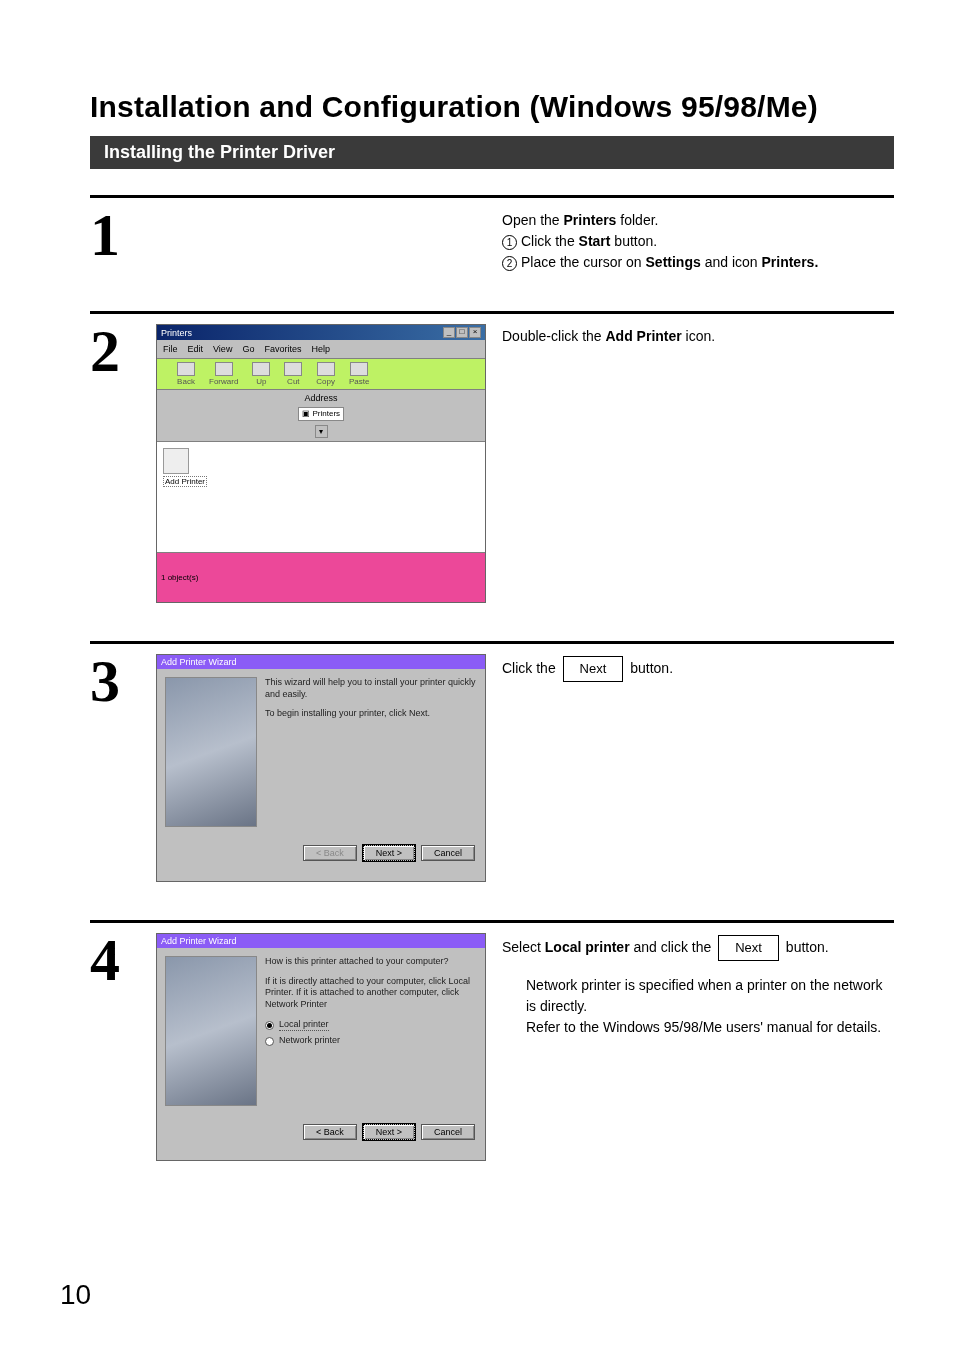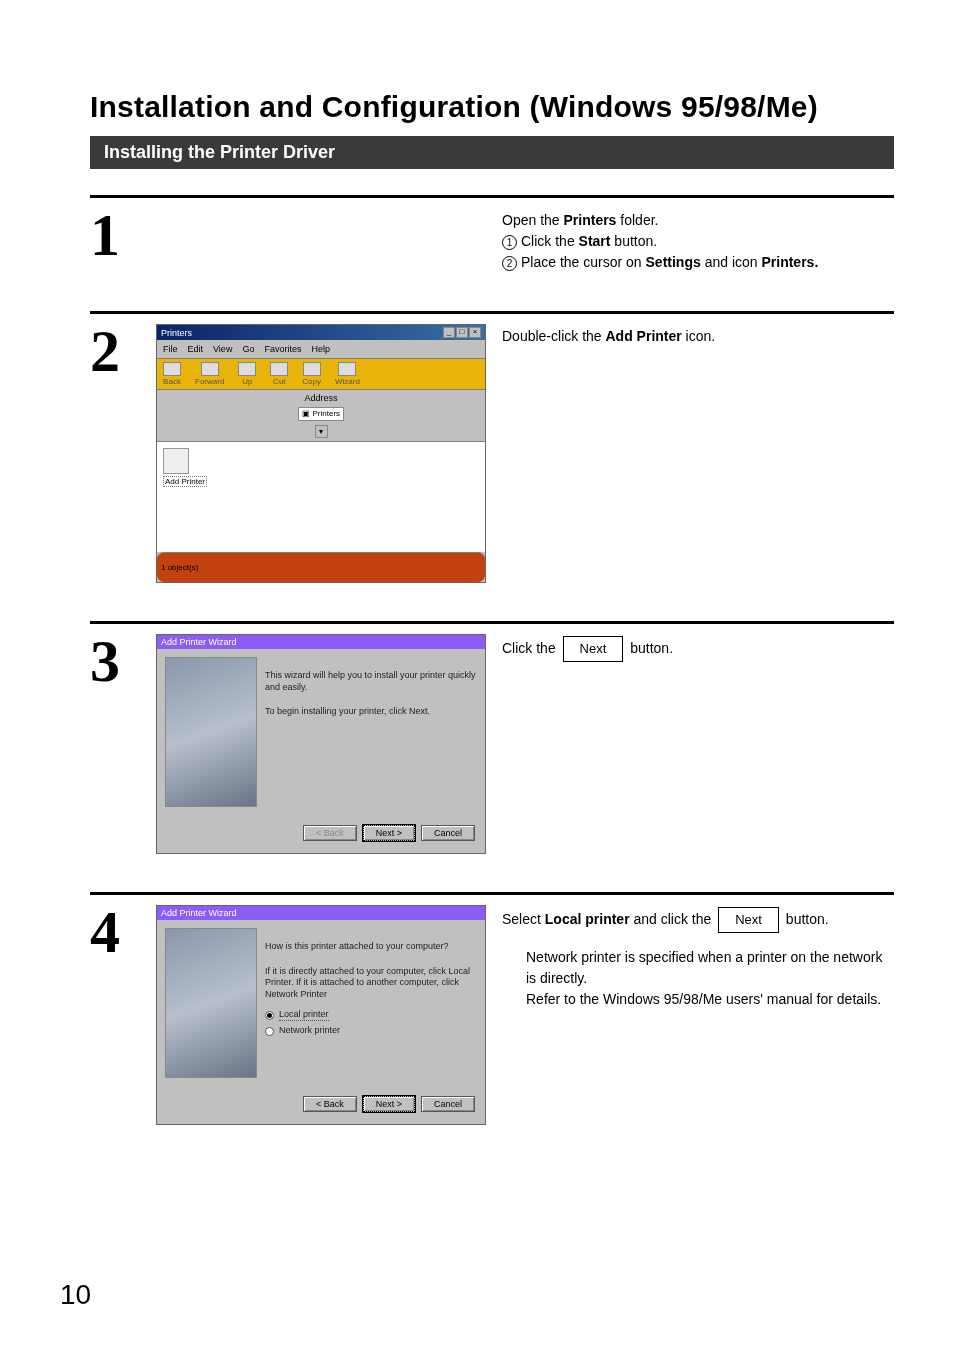--- a/index.html
+++ b/index.html
@@ -14,42 +14,42 @@
   .step-right .circled { display: inline-block; border: 1px solid #000; border-radius: 50%; width: 15px; height: 15px; text-align: center; font-size: 10px; line-height: 14px; margin-right: 4px; vertical-align: middle; }
   .btn-box { display: inline-block; border: 1px solid #000; padding: 2px 16px; font-size: 13px; margin: 0 3px; background: #fff; }
   .indent { margin-left: 24px; margin-top: 14px; }
   
   .win { border: 1px solid #666; background: #c0c0c0; font-size: 9px; color: #000; width: 330px; }
   .titlebar { background: linear-gradient(to right, #0a246a, #3a6ea5); color:#fff; padding: 2px 4px; display:flex; justify-content: space-between; align-items:center; }
   .titlebar .wbtns { display:flex; gap:1px; }
   .wbtn { width:12px; height:11px; background:#c0c0c0; border:1px solid #888; font-size:8px; line-height:8px; text-align:center; color:#000; }
   .menubar { background:#c0c0c0; padding: 4px 6px; display:flex; gap:10px; border-bottom:1px solid #808080; }
   .menubar span { text-decoration: underline; text-decoration-color: transparent; }
-  .toolbar { background:#eab308; border-bottom:1px solid #808080; padding:3px 6px; display:flex; gap:14px; align-items:center; }
+  .toolbar { background:#bef264; border-bottom:1px solid #808080; padding:3px 20px; display:flex; gap:14px; align-items:center; }
   .tbtn { display:flex; flex-direction:column; align-items:center; font-size:8px; color:#555; }
   .ticon { width:18px; height:14px; border:1px solid #888; background:#ddd; margin-bottom:1px; }
   .addrbar { display:flex; align-items:center; gap:4px; padding:3px 6px; border-bottom:1px solid #808080;flex-direction:column; }
   .addrin { flex:1; background:#fff; border:1px solid #888; height:13px; font-size:8px; padding:0 3px; line-height:12px; display:flex; align-items:center; gap:3px; }
   .addrdrop { width:13px; height:13px; background:#c0c0c0; border:1px solid #888; text-align:center; font-size:8px; line-height:11px; }
   .content-area { background:#fff; height:110px; padding:6px; }
   .addp-icon { width:26px; height:26px; border:1px solid #999; background:#eee; margin-bottom:2px; }
   .addp-label { font-size:8px; border:1px dotted #777; padding:0 1px; display:inline-block; }
-  .status { background:#c2410c; border-top:1px solid #808080; padding:10px 4px; font-size:8px;border-radius:7px; }
+  .status { background:#ec4899; border-top:1px solid #808080; padding:20px 4px; font-size:8px; }
   
   .wiz { border:1px solid #666; width:330px; background:#c0c0c0; font-size:9px; }
   .wiz .titlebar { background:#8b5cf6; }
   .wiz-body { display:flex; gap:8px; padding:8px; background:#c0c0c0; min-height:170px; }
   .wiz-img { width:92px; height:150px; background:linear-gradient(160deg,#8a97ab 0%, #b7bfcc 50%, #6a7486 100%); border:1px solid #888; }
   .wiz-text { flex:1; font-size:9px; color:#222; line-height:1.3; }
-  .wiz-text p { margin-bottom:8px;margin-top:13px; }
+  .wiz-text p { margin-bottom:8px; }
   .radio { display:flex; align-items:center; gap:5px; margin:4px 0; font-size:9px; }
   .rcirc { width:9px; height:9px; border:1px solid #555; border-radius:50%; background:#fff; display:flex; align-items:center; justify-content:center; }
   .rcirc.sel::after { content:""; width:5px; height:5px; background:#000; border-radius:50%; }
   .rlabel { border-bottom: 1px dotted #555; }
-  .wiz-btns { display:flex; justify-content:flex-end; gap:6px; padding:6px 10px 12px; }
+  .wiz-btns { display:flex; justify-content:flex-end; gap:6px; padding:6px 10px 20px; }
   .wbtn2 { border:1px solid #555; background:#c0c0c0; padding:2px 12px; font-size:9px; box-shadow: 1px 1px 0 #fff inset, -1px -1px 0 #888 inset; }
   .wbtn2.disabled { color:#888; }
   .wbtn2.def { border:1px dotted #000; outline:1px solid #000; }
   .page-num { position:absolute; bottom:40px; left:60px; font-size:28px; }
   .bold { font-weight: bold; }
 </style>
 </head>
 <body>
 
 <div class="page">
@@ -108,21 +108,21 @@
           <div class="tbtn">
               <div class="ticon"></div>
               <span>Cut</span>
             </div>
           <div class="tbtn">
               <div class="ticon"></div>
               <span>Copy</span>
             </div>
           <div class="tbtn">
               <div class="ticon"></div>
-              <span>Wizard</span>
+              <span>Paste</span>
             </div>
         </div>
         <div class="addrbar">
           <span>Address</span>
           <div class="addrin">
               <span>▣</span>
               <span>Printers</span>
             </div>
           <div class="addrdrop">▾</div>
         </div>

